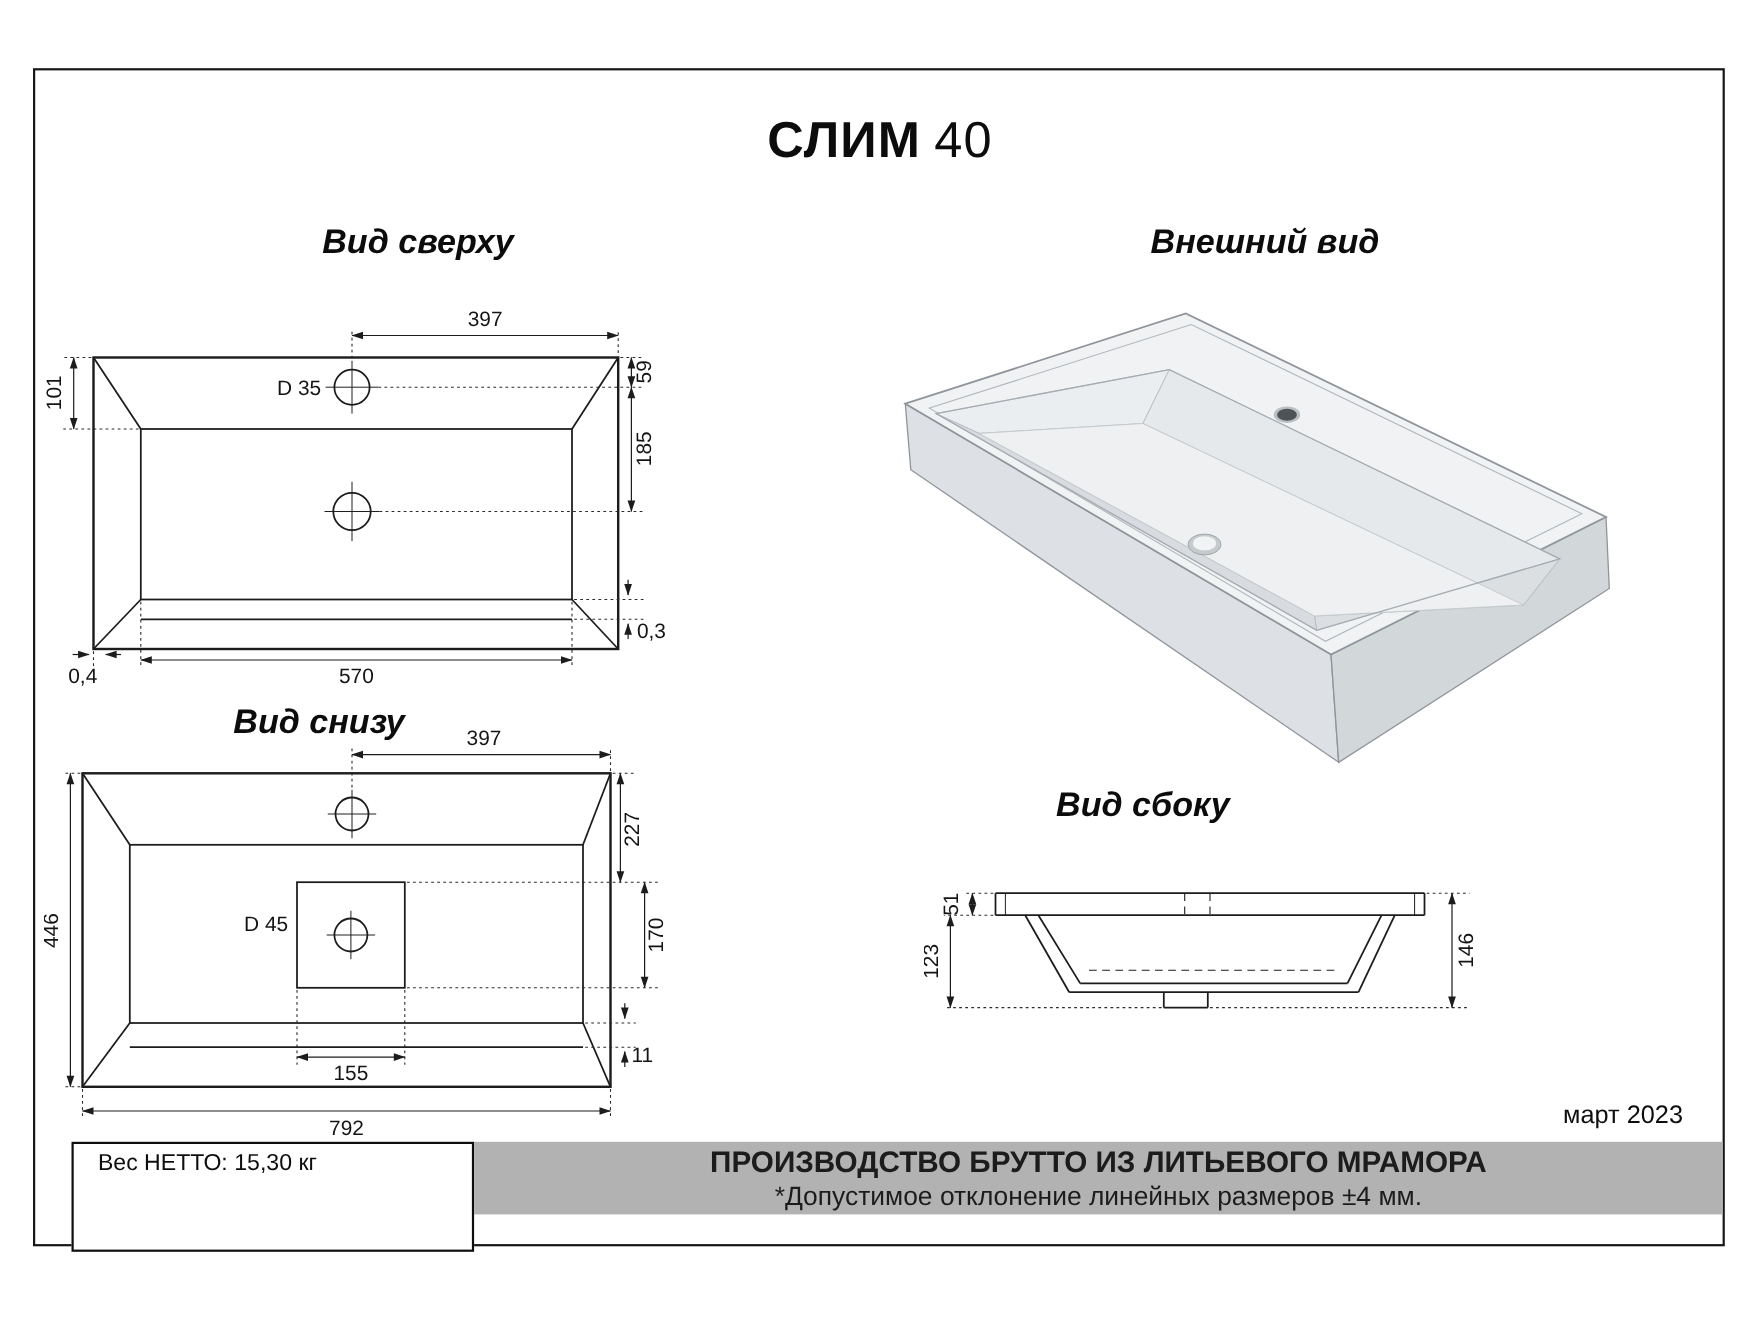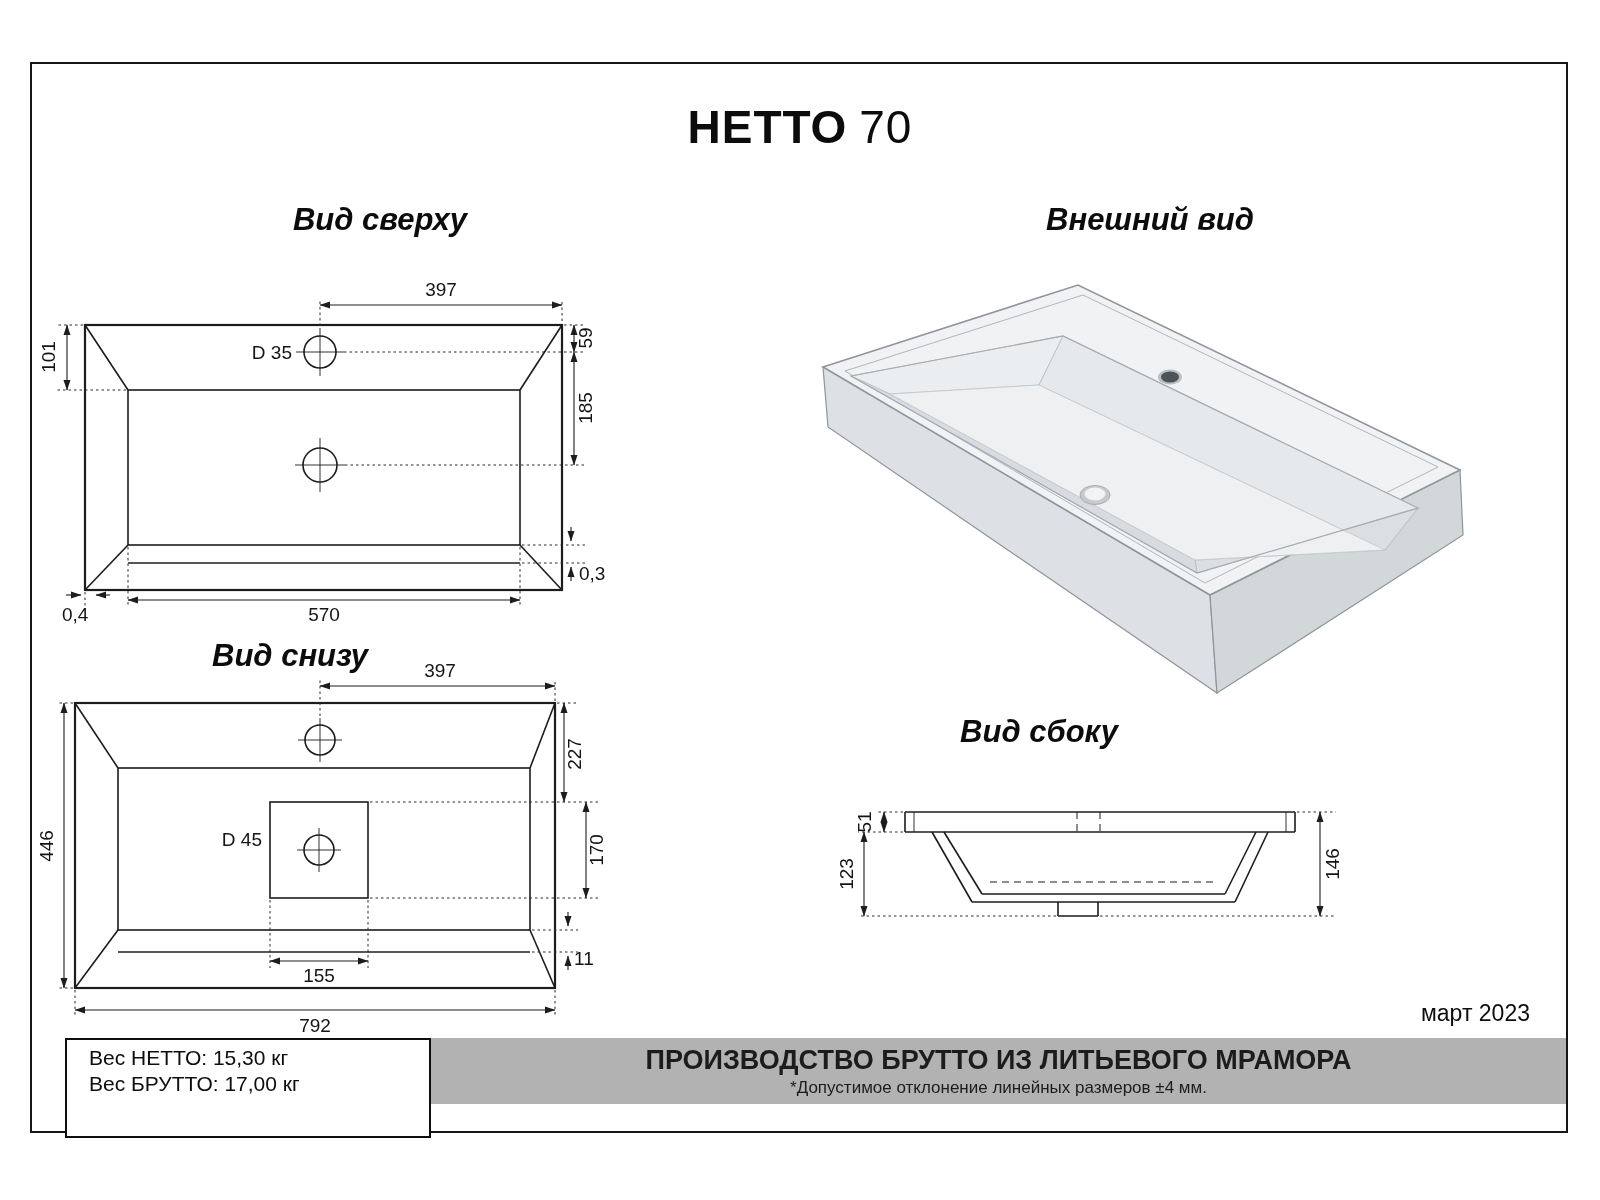--- a/index.html
+++ b/index.html
@@ -28,29 +28,29 @@
   .dash{ stroke:#1c1c1c; stroke-width:1; stroke-dasharray:7 5; fill:none; }
   .date-label { position:absolute; left:1380px; top:1000px; width:150px;
                 font-size:23px; text-align:right; color:#0e0e0e; }
   .spec-box { position:absolute; left:65px; top:1038px; width:366px; height:100px;
               border:2px solid #0e0e0e; background:#fff; padding:5px 0 0 22px;
               font-size:21px; line-height:26px; color:#0e0e0e; }
   .banner { position:absolute; left:431px; top:1038px; width:1135px; height:66px;
             background:#b2b2b2; display:flex; flex-direction:column;
             align-items:center; justify-content:center; color:#1c1c1c; }
   .banner-l1 { font-size:27px; font-weight:600; }
-  .banner-l2 { font-size:17px; font-weight:400; margin-top:2px; }
+  .banner-l2 { font-size:24px; font-weight:400; margin-top:2px; }
 </style>
 </head>
 <body>
 
 <div class="frame"></div>
 
 <div class="title">
-  <span class="model">НЕТТО</span><span class="size">70</span>
+  <span class="model">СЛИМ</span><span class="size">40</span>
 </div>
 
 <div class="view-label lbl-top">Вид сверху</div>
 <div class="view-label lbl-external">Внешний вид</div>
 <div class="view-label lbl-bottom">Вид снизу</div>
 <div class="view-label lbl-side">Вид сбоку</div>
 
 <svg class="view-svg" style="left:40px; top:280px;" width="580" height="350" viewBox="0 0 580 350">
   <defs>
     <marker id="m1e" markerWidth="12" markerHeight="9" refX="10.5" refY="4" orient="auto" markerUnits="userSpaceOnUse">
@@ -227,19 +227,18 @@
   <line x1="457" y1="42" x2="496" y2="42" class="ext"></line>
   <line x1="260" y1="146" x2="496" y2="146" class="ext"></line>
   <line x1="480" y1="42" x2="480" y2="146" class="dim" marker-start="url(#m3s)" marker-end="url(#m3e)"></line>
   <text transform="rotate(-90 499 94)" x="499" y="94" text-anchor="middle">146</text>
 </svg>
 
 <div class="date-label">март 2023</div>
 
 <div class="spec-box">
   <div>Вес НЕТТО: 15,30 кг</div>
-  <div>Вес БРУТТО: 17,00 кг</div>
 </div>
 
 <div class="banner">
   <div class="banner-l1">ПРОИЗВОДСТВО БРУТТО ИЗ ЛИТЬЕВОГО МРАМОРА</div>
   <div class="banner-l2">*Допустимое отклонение линейных размеров ±4 мм.</div>
 </div>
 
 </body></html>

